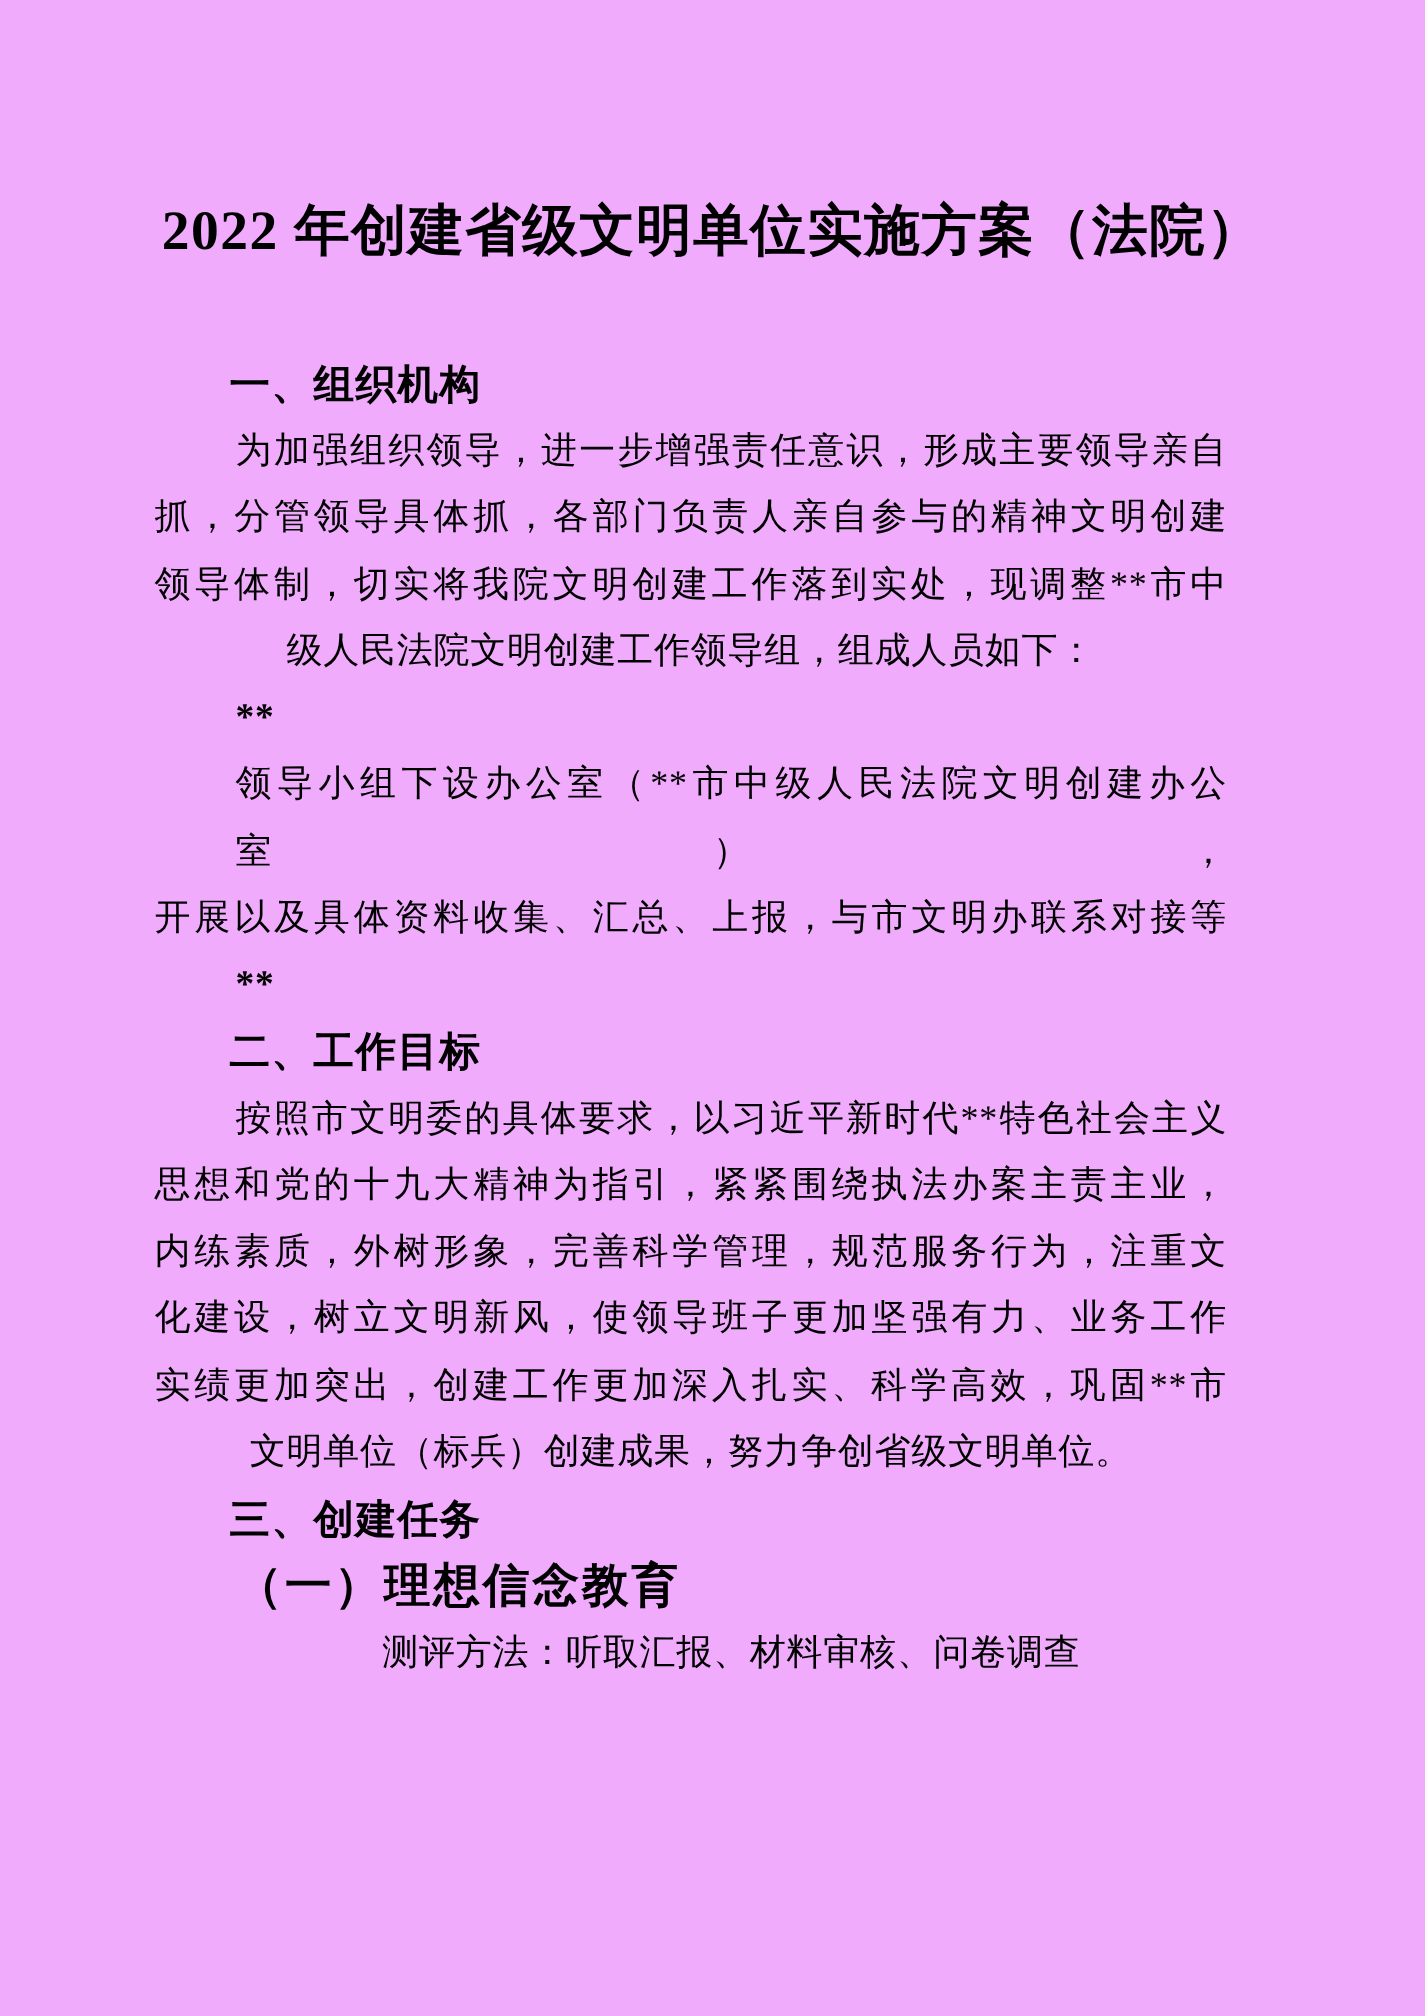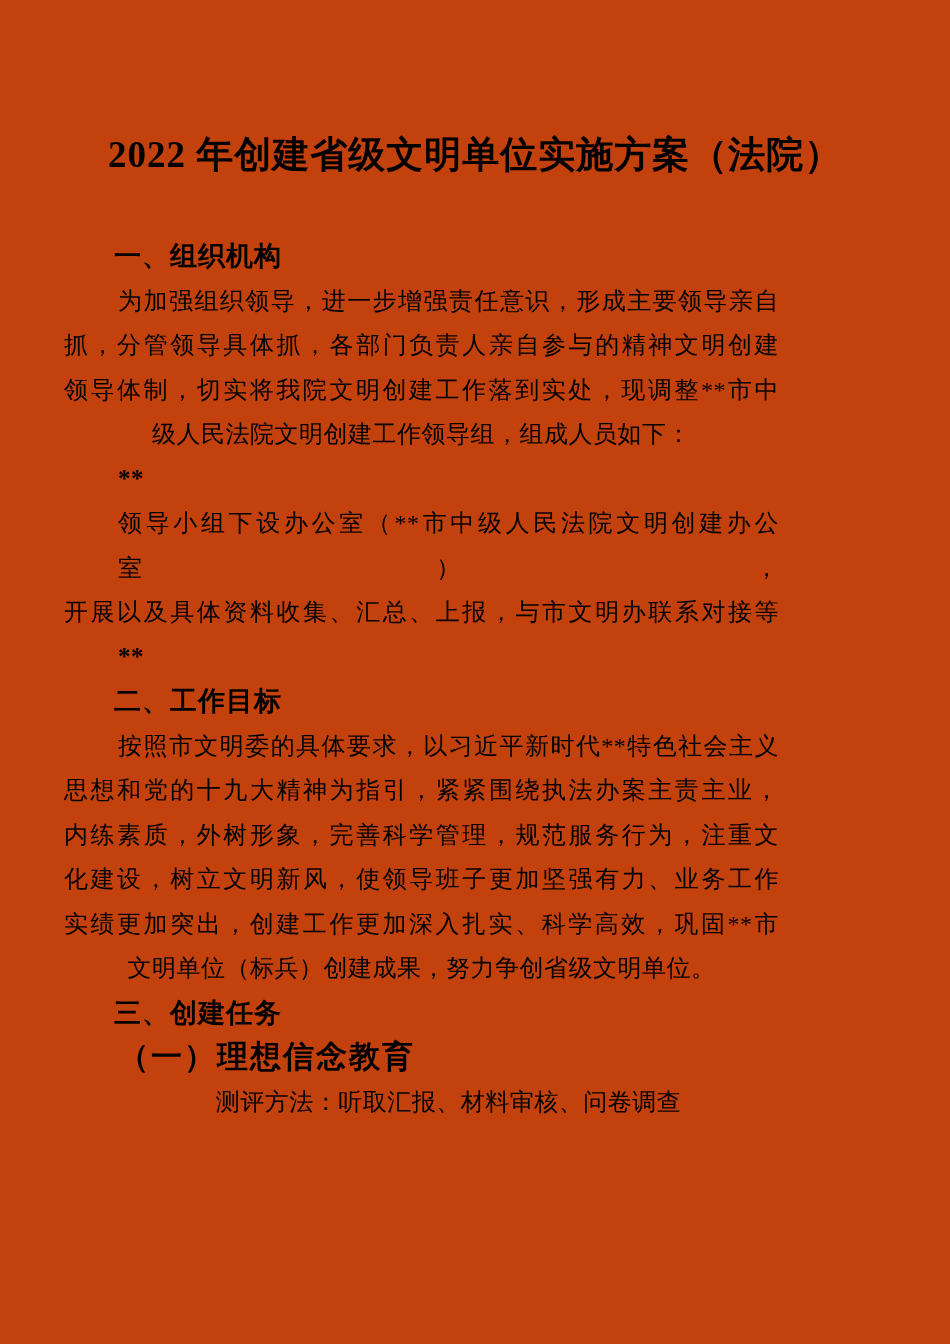--- a/index.html
+++ b/index.html
@@ -4,39 +4,39 @@
 <style>
   html, body {
     margin: 0;
     padding: 0;
     background: #ffffff;
   }
   .page {
     position: relative;
     width: 950px;
     height: 1344px;
-    background: #c2410c;
+    background: #f0abfc;
     overflow: hidden;
     color: #000000;
     font-family: "Liberation Serif", "DejaVu Serif", serif;
   }
   .doc-title {
     margin: 127px 0 0 0;
     width: 950px;
     text-align: center;
     font-family: "Liberation Serif", "DejaVu Serif", serif;
     font-weight: bold;
     font-size: 37px;
     line-height: 56px;
     letter-spacing: 1px;
     color: #000000;
     white-space: nowrap;
   }
   .content {
-    margin-left: 64px;
+    margin-left: 103px;
     width: 715px;
   }
   .content .first-block {
     margin-top: 51px;
   }
   .line {
     font-size: 24px;
     line-height: 44.5px;
     color: #000000;
     word-break: break-all;

